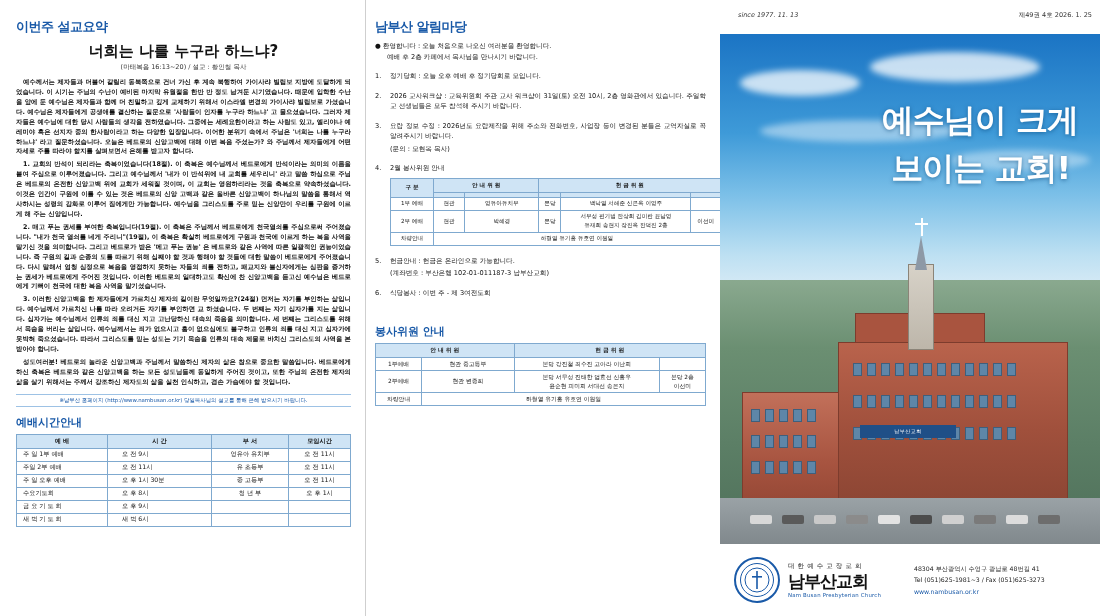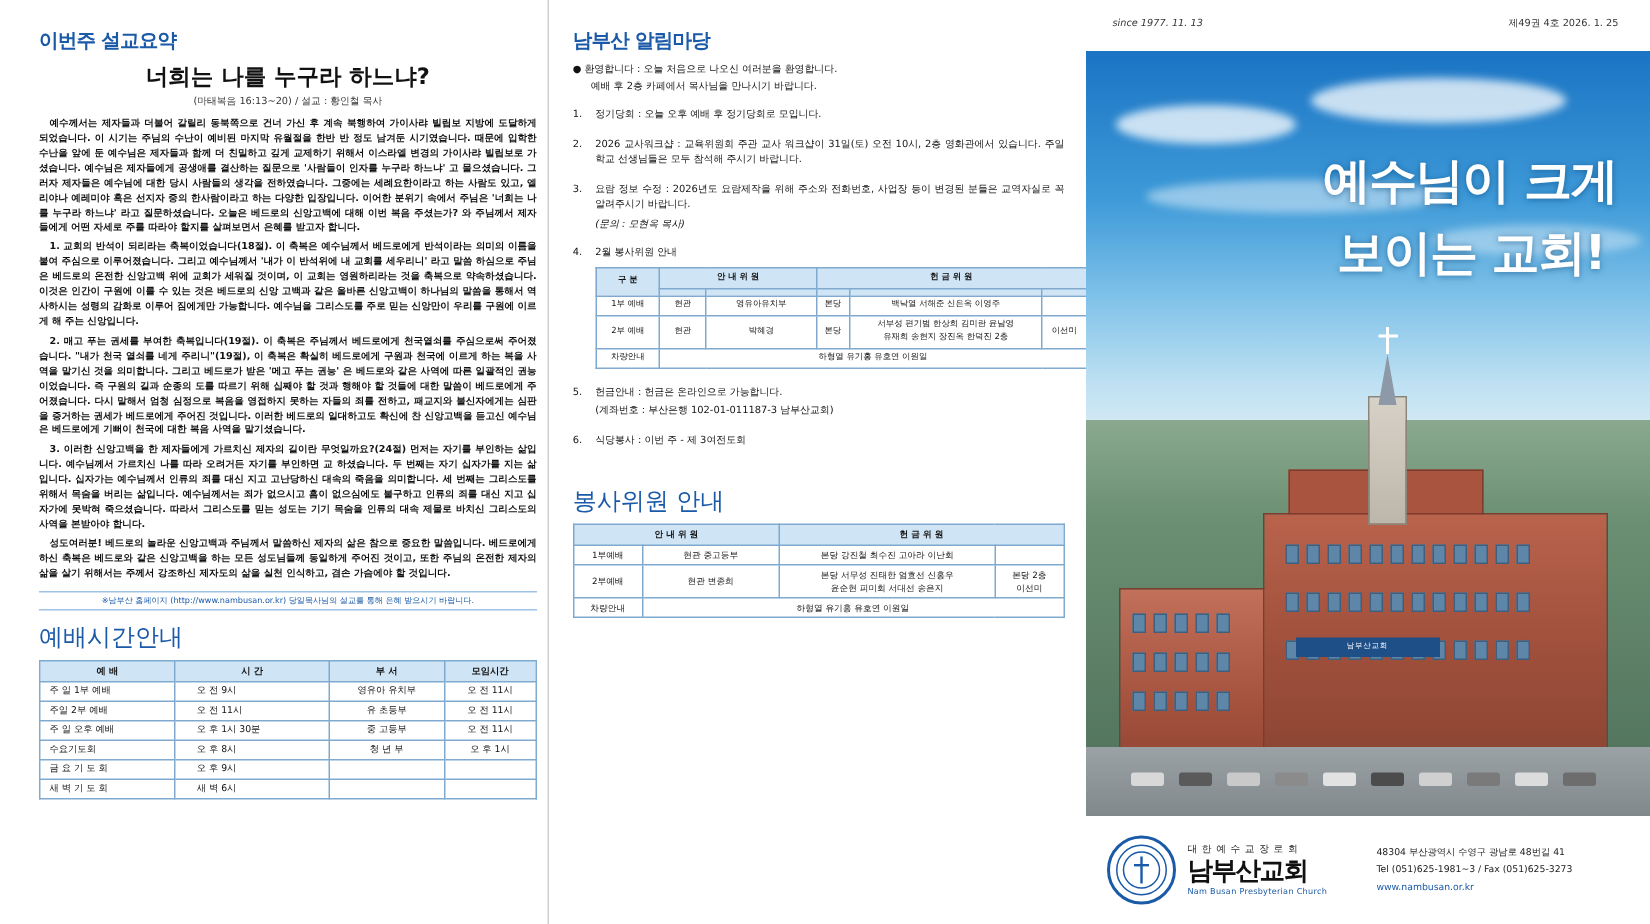--- a/index.html
+++ b/index.html
@@ -8,21 +8,21 @@
     width:1100px; height:616px;
     font-family:"DejaVu Sans", sans-serif;
     background:#ffffff;
     overflow:hidden;
     position:relative;
   }
   .page { position:absolute; inset:0; display:flex; }
 
   
   .col-left {
-    width:365px; padding:18px 14px 20px 16px; position:relative;margin-left:10px;
+    width:365px; padding:18px 14px 20px 16px; position:relative;
   }
   .sec-title {
     color:#1a5aa8; font-weight:bold; font-size:13px; margin-bottom:5px;
     letter-spacing:-0.5px;
   }
   .sermon-heading {
     text-align:center; font-size:15px; font-weight:bold; color:#111; margin:6px 0 2px;
   }
   .sermon-sub {
     text-align:center; font-size:6.5px; color:#333; margin-bottom:6px;
@@ -34,21 +34,21 @@
   }
   .body-text p { margin:0 0 3px 0; text-indent:7px; }
   .footnote {
     margin-top:6px; font-size:5.4px; color:#1a5aa8;
     border-top:1px solid #9dc2e5; border-bottom:1px solid #9dc2e5;
     padding:2px 0; text-align:center;
   }
 
   
   .blk-title {
-    color:#1a5aa8; font-weight:normal; font-size:16px; margin:8px 0 4px;
+    color:#1a5aa8; font-weight:bold; font-size:11px; margin:8px 0 4px;
   }
   table.grid {
     width:100%; border-collapse:collapse; font-size:6.2px; color:#111;
   }
   table.grid th {
     background:#cfe4f5; border:1px solid #7fa9cf; padding:2px 1px;
     font-weight:bold; text-align:center;
   }
   table.grid td {
     border:1px solid #7fa9cf; padding:1.5px 2px; text-align:center;
@@ -79,21 +79,21 @@
   }
   .cover-top {
     position:absolute; top:0; left:0; right:0; height:34px; background:#ffffff;
     z-index:5;
   }
   .cover-top .since {
     position:absolute; left:18px; top:11px; font-size:6.5px; color:#333;
     font-style:italic;
   }
   .cover-top .issue {
-    position:absolute; right:21px; top:11px; font-size:6.5px; color:#333;
+    position:absolute; right:8px; top:11px; font-size:6.5px; color:#333;
   }
   .sky {
     position:absolute; top:34px; left:0; right:0; height:260px;
     background:linear-gradient(180deg,#1b74c4 0%, #3e9ad8 38%, #7cc0e8 62%, #bde0f2 85%, #dcecf6 100%);
   }
   .cloud {
     position:absolute; background:rgba(255,255,255,0.75); border-radius:50%;
     filter:blur(3px);
   }
   .cover-title {
@@ -265,21 +265,21 @@
 
       <div class="bullet-item">
         <span class="num">2.</span>
         <span class="txt">2026 교사워크샵 : 교육위원회 주관 교사 워크샵이 31일(토) 오전 10시, 2층 영화관에서 있습니다. 주일학교 선생님들은 모두 참석해 주시기 바랍니다.</span>
       </div>
 
       <div class="bullet-item" style="margin-bottom:2px;">
         <span class="num">3.</span>
         <span class="txt">요람 정보 수정 : 2026년도 요람제작을 위해 주소와 전화번호, 사업장 등이 변경된 분들은 교역자실로 꼭 알려주시기 바랍니다.</span>
       </div>
-      <div class="sub" style="margin-bottom:9px;font-style:italic;">(문의 : 모현옥 목사)</div>
+      <div class="sub" style="margin-bottom:9px;">(문의 : 모현옥 목사)</div>
 
       <div class="bullet-item" style="margin-bottom:2px;">
         <span class="num">4.</span>
         <span class="txt">2월 봉사위원 안내</span>
       </div>
 
       <table class="grid tbl-feb">
         <thead>
           <tr>
             <th rowspan="2" style="width:13%;">구 분</th>

